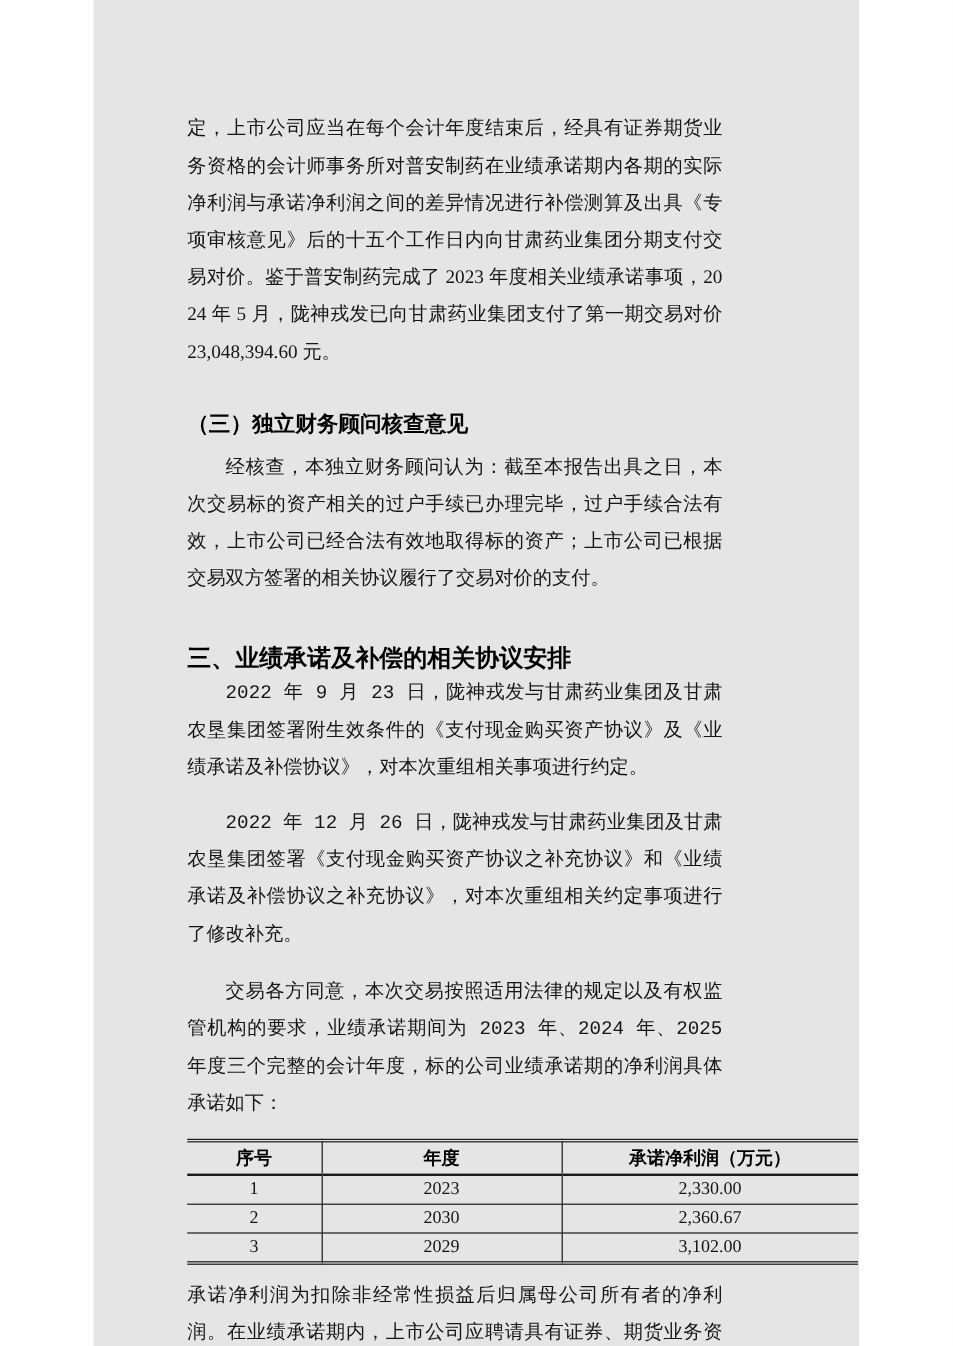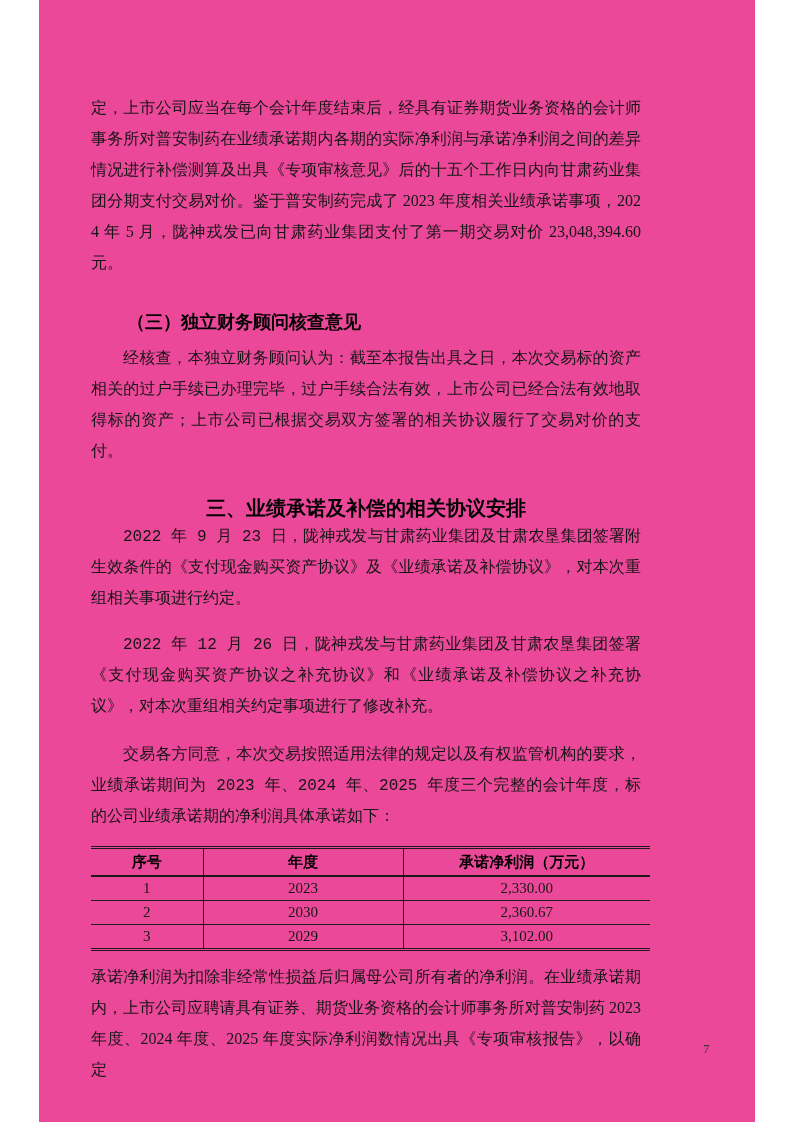--- a/index.html
+++ b/index.html
@@ -2,26 +2,26 @@
 <html><head>
 <meta charset="utf-8">
 <style>
   html, body {
     margin: 0;
     padding: 0;
     background: #ffffff;
   }
   .page {
     position: relative;
-    width: 716px;
+    width: 638px;
     height: 1122px;
     margin: 0 auto;
-    background: #ec4899;
+    background: #e5e5e5;
     box-sizing: border-box;
-    padding: 92px 114px 0 52px;
+    padding: 92px 114px 0 78px;
     font-family: "Liberation Serif", "DejaVu Serif", serif;
     color: #151515;
     overflow: hidden;
   }
   .para {
     margin: 0;
     font-size: 16px;
     line-height: 31px;
     text-align: justify;
     word-break: break-all;
@@ -37,23 +37,23 @@
     line-height: 26px;
   }
   .h-major {
     margin: 0;
     font-family: "Liberation Sans", "DejaVu Sans", sans-serif;
     font-weight: bold;
     color: #000000;
     font-size: 20px;
     line-height: 28px;
   }
-  .mt-h1   { margin-top: 31px; margin-left: 36px; }
+  .mt-h1   { margin-top: 31px; }
   .mt-p2   { margin-top: 9px;  }
-  .mt-h2   { margin-top: 26px; text-align: center; }
+  .mt-h2   { margin-top: 36px; }
   .mt-p3   { }
   .mt-p4   { margin-top: 15px; }
   .mt-h3   { margin-top: 7px;  }
   .mt-p5   { margin-top: 17px; }
   .mt-tbl  { margin-top: 13px; }
   .mt-p6   { margin-top: 10px; }
 
   table.commit-table {
     width: 559px;
     border-collapse: collapse;

